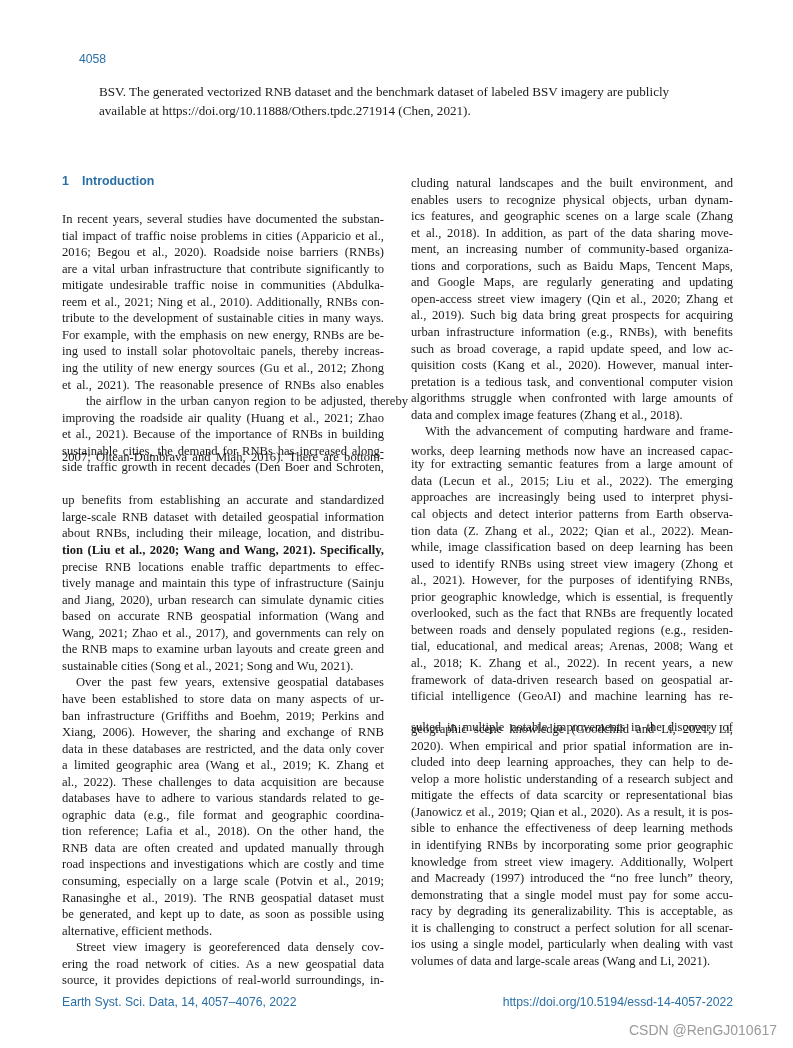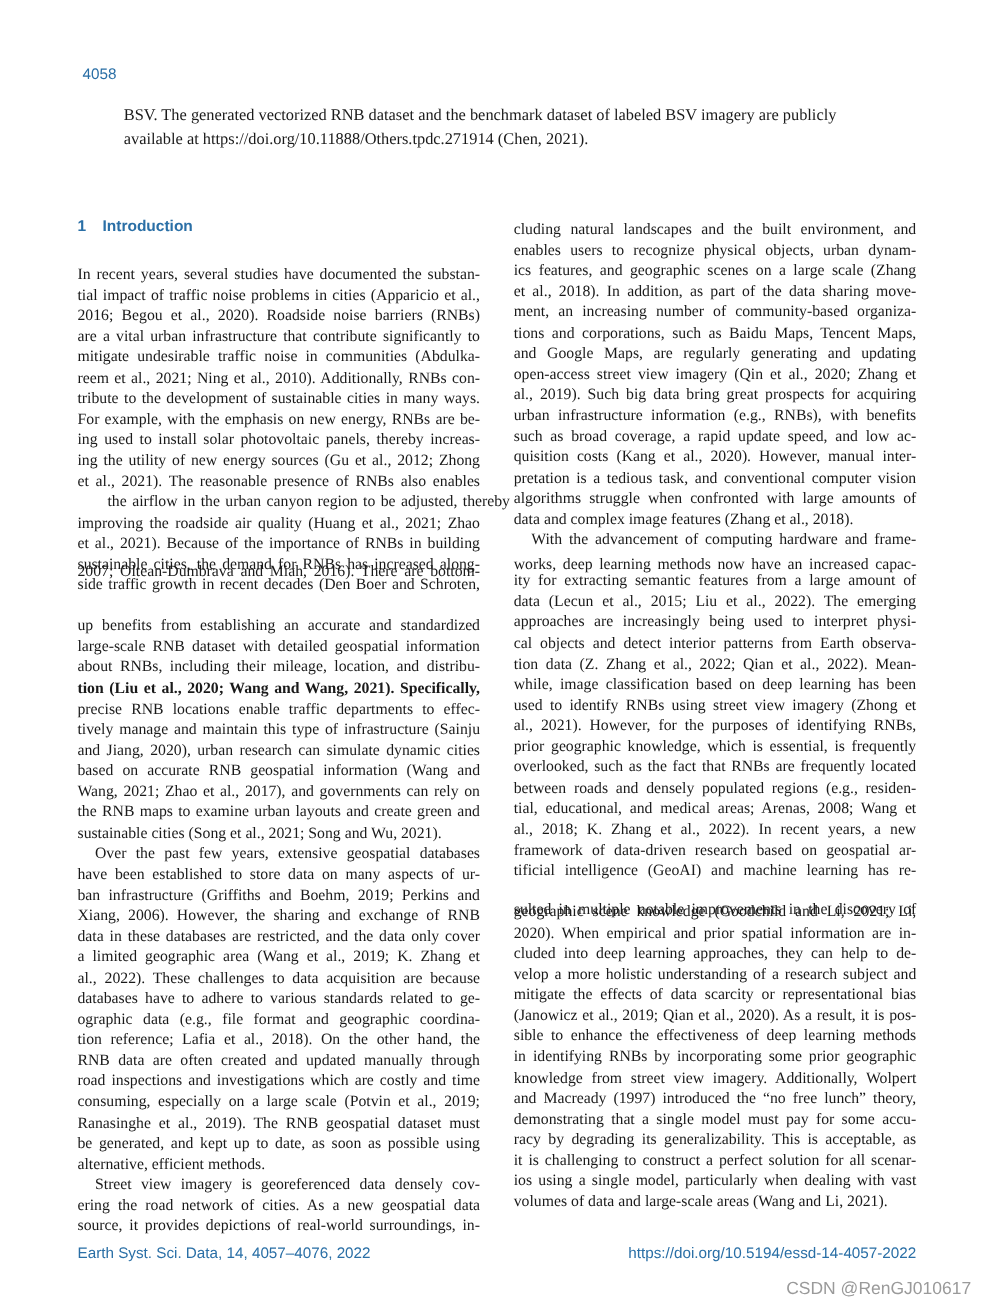--- a/index.html
+++ b/index.html
@@ -19,21 +19,21 @@
       top: 52px;
       left: 62px;
       width: 670px;
       height: 16px;
       font-family: "Liberation Sans", sans-serif;
       font-size: 12.2px;
       color: #2a6fa6;
     }
     .running-header .page-num {
       position: absolute;
-      left: 4px;
+      left: 17px;
       top: 0;
     }
     .running-header .running-title {
       position: absolute;
       right: 0;
       top: 0;
       white-space: nowrap;
     }
     .abstract-tail {
       position: absolute;

